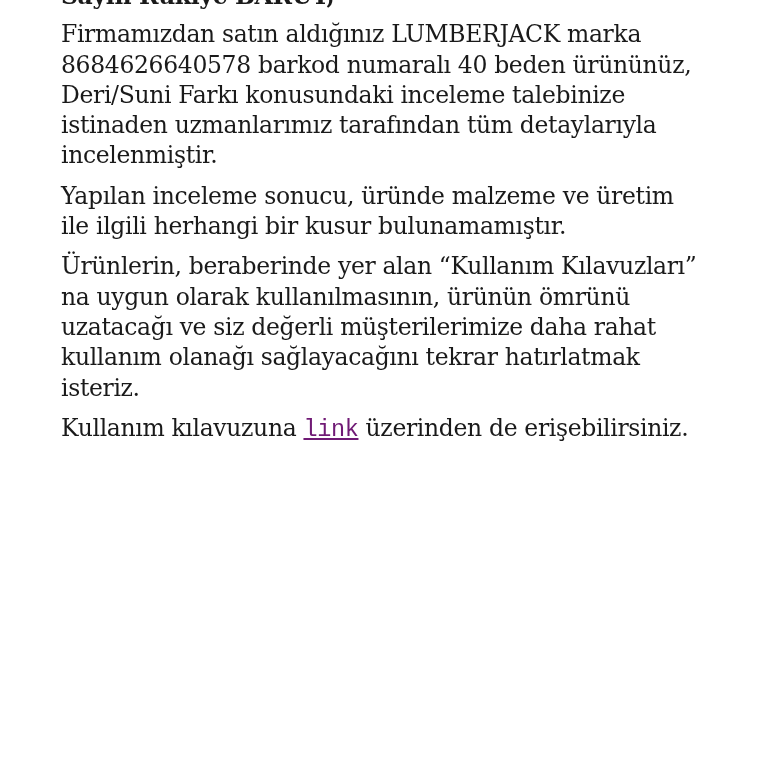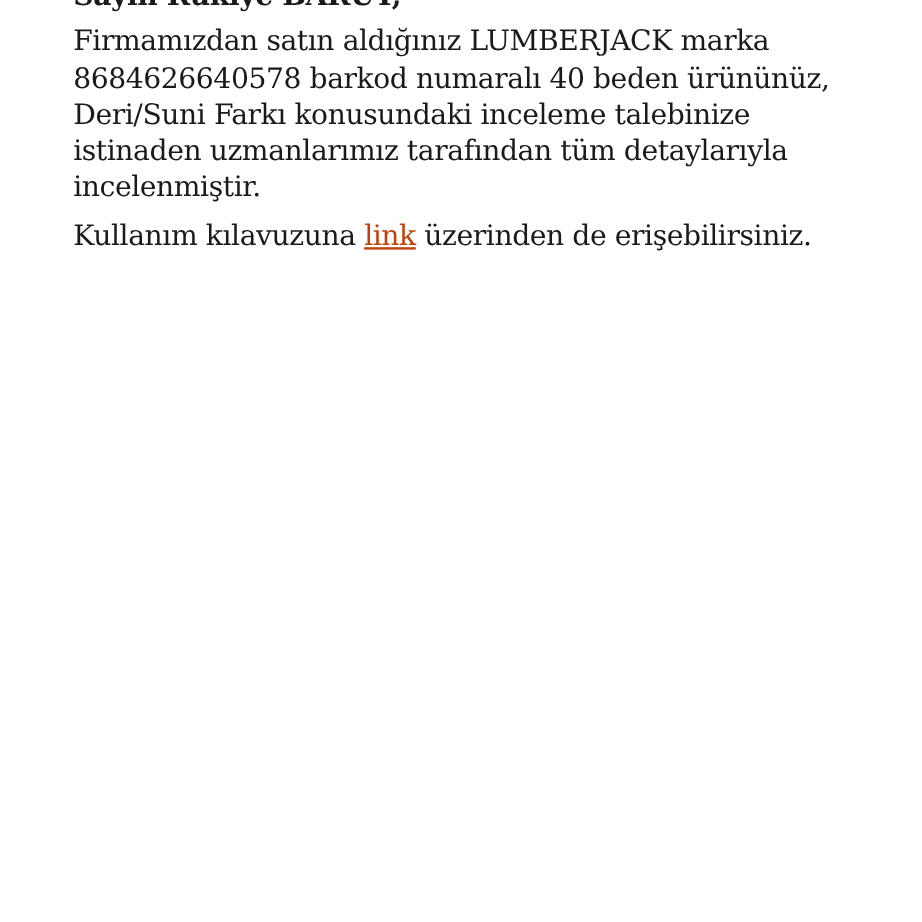--- a/index.html
+++ b/index.html
@@ -22,24 +22,27 @@
       letter-spacing: -0.35px;
     }
     .greeting {
       font-weight: bold;
       margin: 0 0 8px 0;
     }
     .para {
       margin: 0 13px 10px 0;
     }
     a.link {
-      color: #c2410c;
+      color: #701a75;
       text-decoration: underline;
+      font-family: Liberation Mono, monospace;
     }
   </style>
 </head>
 <body>
 
 <div class="page">
   <p class="greeting">Sayın Rukiye BARUT,</p>
   <p class="para">Firmamızdan satın aldığınız LUMBERJACK marka 8684626640578 barkod numaralı 40 beden ürününüz, Deri/Suni Farkı konusundaki inceleme talebinize istinaden uzmanlarımız tarafından tüm detaylarıyla incelenmiştir.</p>
+  <p class="para">Yapılan inceleme sonucu, üründe malzeme ve üretim ile ilgili herhangi bir kusur bulunamamıştır.</p>
+  <p class="para">Ürünlerin, beraberinde yer alan “Kullanım Kılavuzları” na uygun olarak kullanılmasının, ürünün ömrünü uzatacağı ve siz değerli müşterilerimize daha rahat kullanım olanağı sağlayacağını tekrar hatırlatmak isteriz.</p>
   <p class="para"><span>Kullanım kılavuzuna </span><a class="link" href="#">link</a><span> üzerinden de erişebilirsiniz.</span></p>
 </div>
 
 </body></html>

